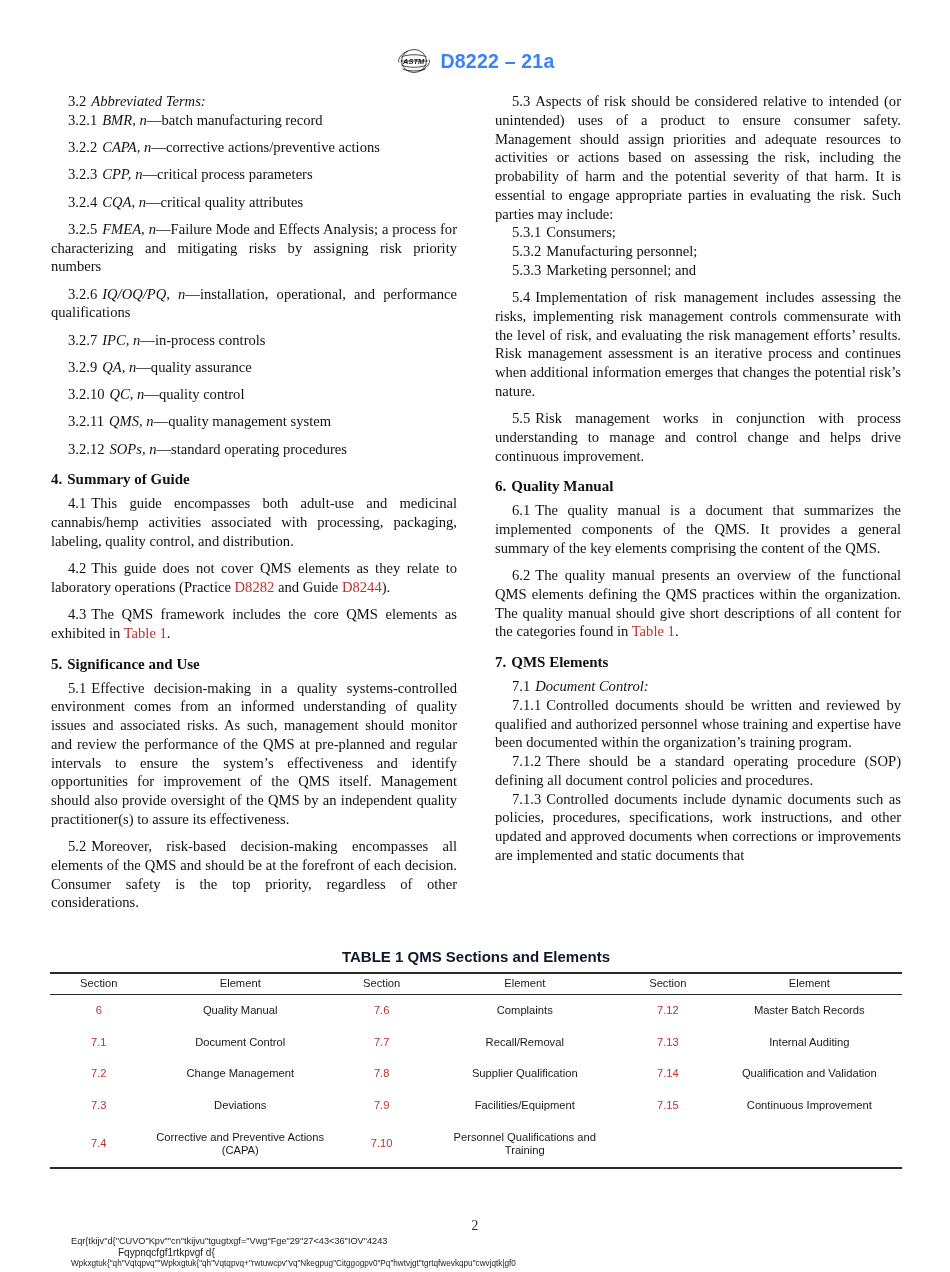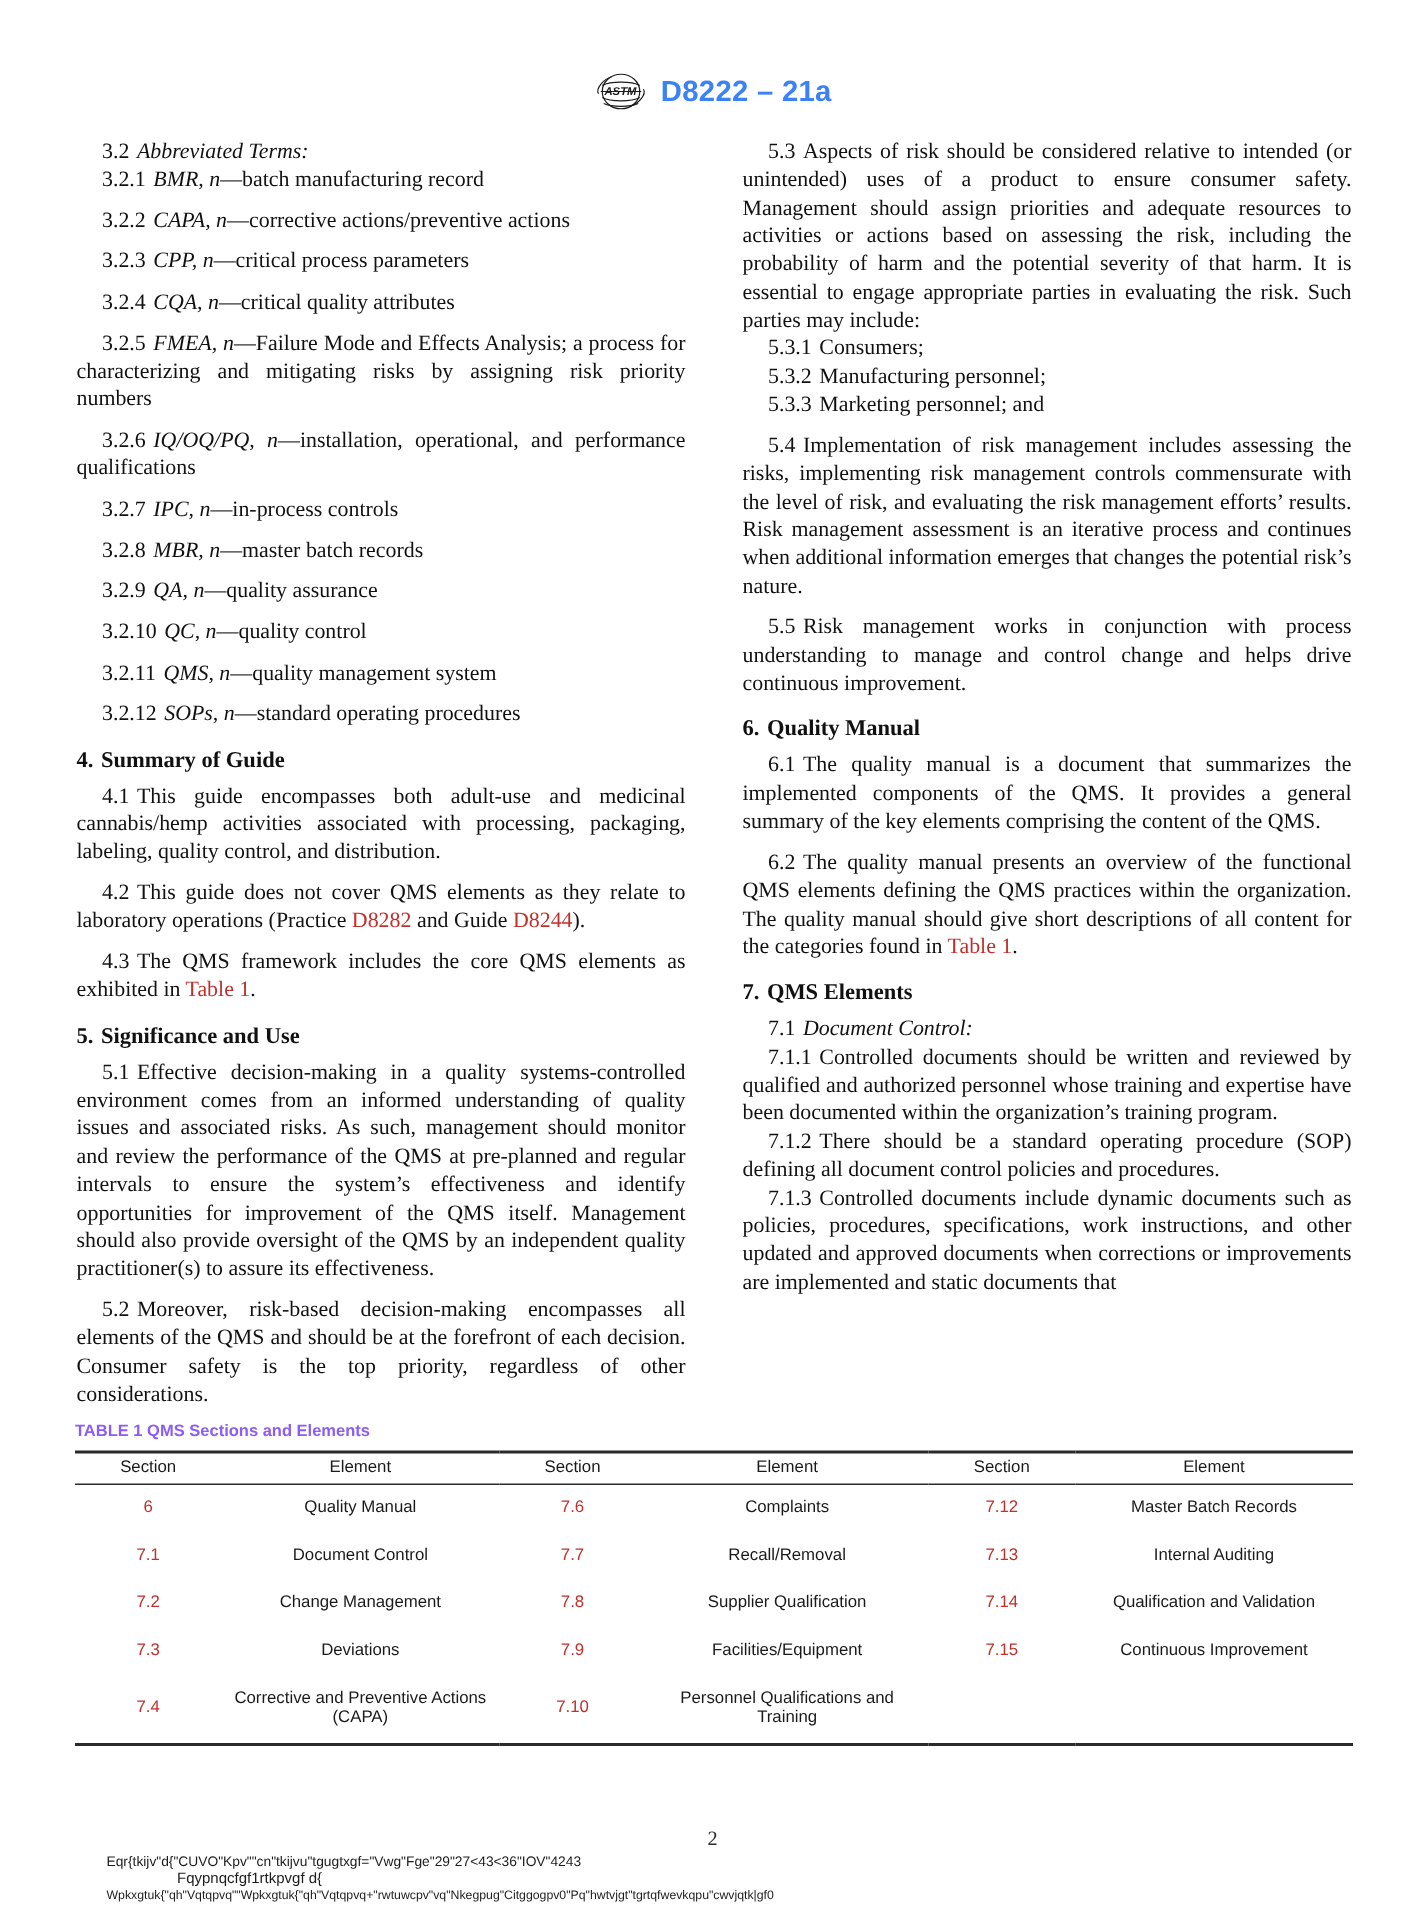--- a/index.html
+++ b/index.html
@@ -93,23 +93,23 @@
   
   .table-wrap {
     position: absolute;
     left: 50px;
     top: 948px;
     width: 852px;
   }
   .table-title {
     font-family: "Liberation Sans", "DejaVu Sans", sans-serif;
     font-weight: bold;
-    font-size: 11px;
-    text-align: left;
-    color: #8b5cf6;
+    font-size: 15px;
+    text-align: center;
+    color: #0f172a;
     margin-bottom: 7px;
   }
   table.qms {
     border-collapse: collapse;
     width: 852px;
     font-family: "Liberation Sans", "DejaVu Sans", sans-serif;
     font-size: 11.2px;
     color: #1a1a1a;
   }
   table.qms thead th {
@@ -197,21 +197,20 @@
       <p class="indent gap"><span class="num">3.2.3</span><span class="sp"></span><i>CPP, n</i><span>—critical process parameters</span></p>
 
       <p class="indent gap"><span class="num">3.2.4</span><span class="sp"></span><i>CQA, n</i><span>—critical quality attributes</span></p>
 
       <p class="indent gap"><span class="num">3.2.5</span><span class="sp"></span><i>FMEA, n</i><span>—Failure Mode and Effects Analysis; a process for characterizing and mitigating risks by assigning risk priority numbers</span></p>
 
       <p class="indent gap"><span class="num">3.2.6</span><span class="sp"></span><i>IQ/OQ/PQ, n</i><span>—installation, operational, and performance qualifications</span></p>
 
       <p class="indent gap"><span class="num">3.2.7</span><span class="sp"></span><i>IPC, n</i><span>—in-process controls</span></p>
 
-      <p class="indent gap"><span class="num">3.2.8</span><span class="sp"></span><i>MBR, n</i><span>—master batch records</span></p>
 
       <p class="indent gap"><span class="num">3.2.9</span><span class="sp"></span><i>QA, n</i><span>—quality assurance</span></p>
 
       <p class="indent gap"><span class="num">3.2.10</span><span class="sp"></span><i>QC, n</i><span>—quality control</span></p>
 
       <p class="indent gap"><span class="num">3.2.11</span><span class="sp"></span><i>QMS, n</i><span>—quality management system</span></p>
 
       <p class="indent gap"><span class="num">3.2.12</span><span class="sp"></span><i>SOPs, n</i><span>—standard operating procedures</span></p>
 
       <h2 class="sec"><span class="sn">4.</span><span>Summary of Guide</span></h2>

